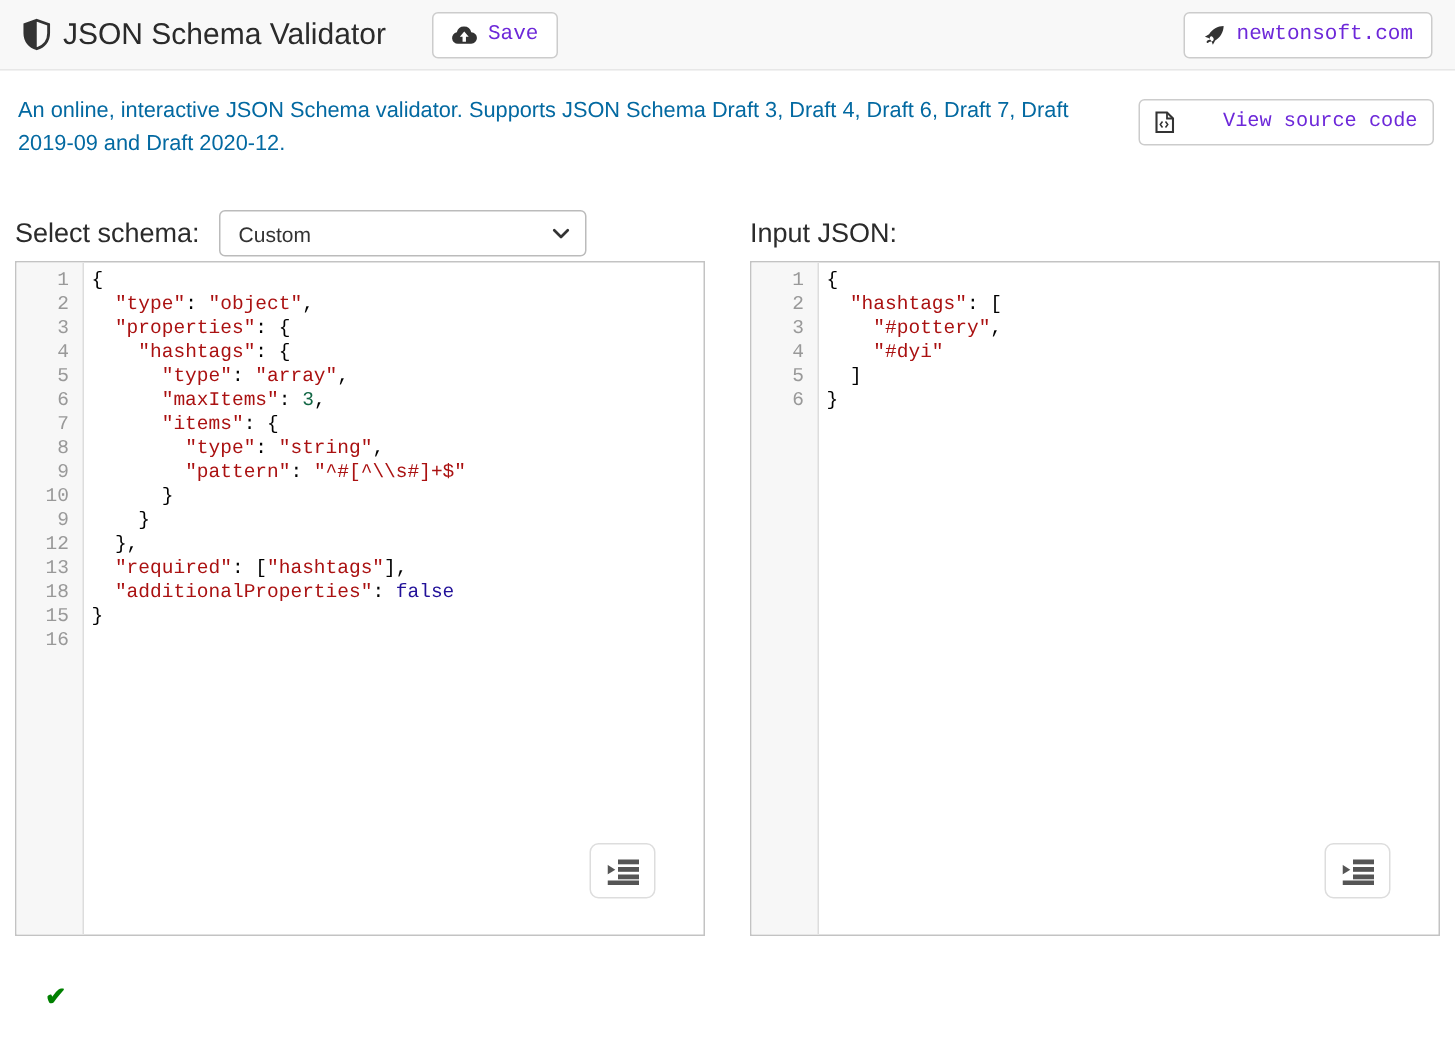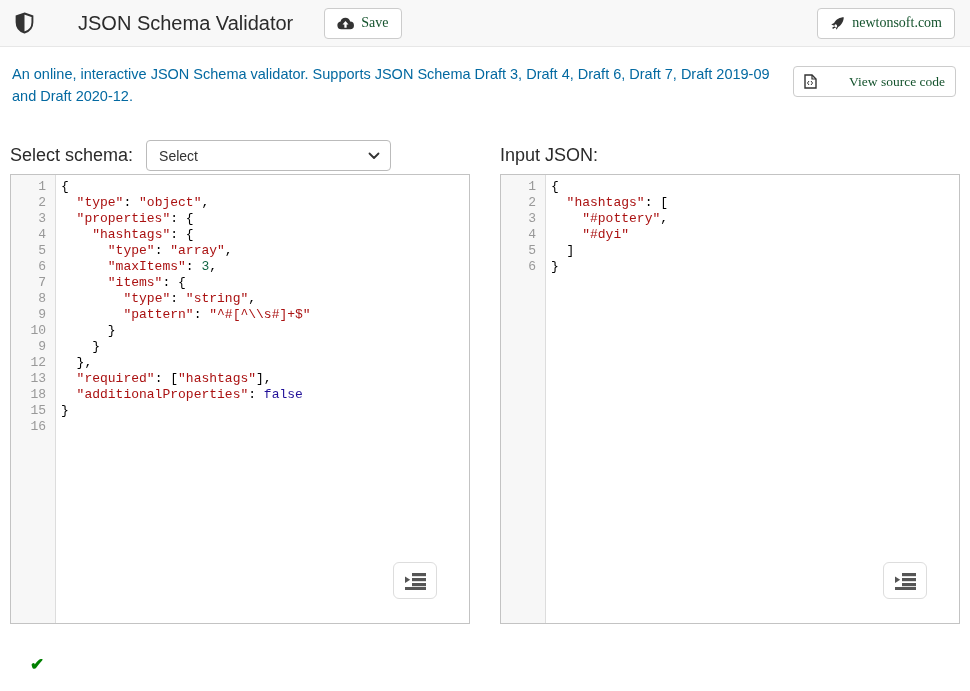--- a/index.html
+++ b/index.html
@@ -15,31 +15,31 @@
   
   .navbar {
     height: 47px;
     background: #f8f8f8;
     border-bottom: 1px solid #e7e7e7;
     display: flex;
     align-items: center;
     padding: 0 15px;
   }
   .brand { display: flex; align-items: center; gap: 8px; }
-  .brand-title { font-size: 20px; color: #2b2b2b; margin-left: 36px; }
+  .brand-title { font-size: 20px; color: #2b2b2b; }
   .btn {
     display: inline-flex;
     align-items: center;
     gap: 7px;
     background: #fff;
     border: 1px solid #ccc;
     border-radius: 4px;
-    color: #14532d;
+    color: #6d28d9;
     font-size: 14px;
-    font-family: Liberation Serif, serif;
+    font-family: Liberation Mono, monospace;
     padding: 5px 12px;
     height: 31px;
     cursor: pointer;
     white-space: nowrap;
   }
   .navbar .btn.save { margin-left: 31px; }
   .navbar .spacer { flex: 1; }
   
   .intro-row {
     display: flex;
@@ -173,21 +173,21 @@
     <span>View source code</span>
   </button>
 </div>
 
 <div class="columns">
 
   <div class="col">
     <div class="col-head">
       <span class="col-label">Select schema:</span>
       <div class="select">
-        <span class="sel-val">Select</span>
+        <span class="sel-val">Custom</span>
         <span class="icon">
           <svg width="12" height="8" viewBox="0 0 12 8">
               <path d="M1.5 1.5 L6 6 L10.5 1.5" fill="none" stroke="#333" stroke-width="1.8" stroke-linecap="round" stroke-linejoin="round"></path>
             </svg>
         </span>
       </div>
     </div>
     <div class="editor">
       <div class="gutter">
           <div>1</div>

